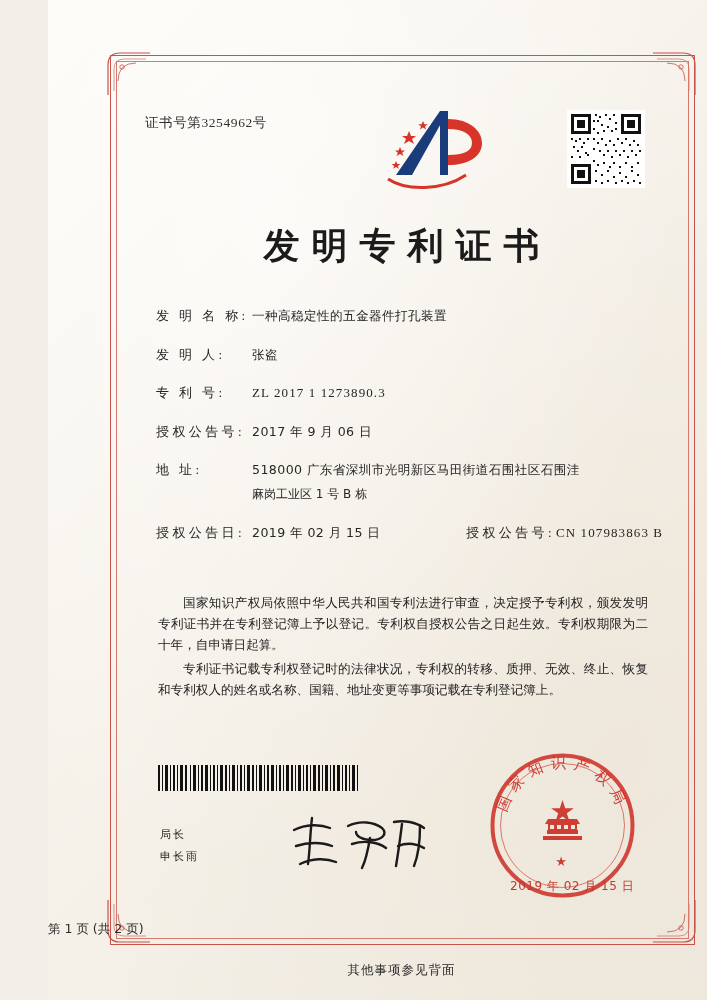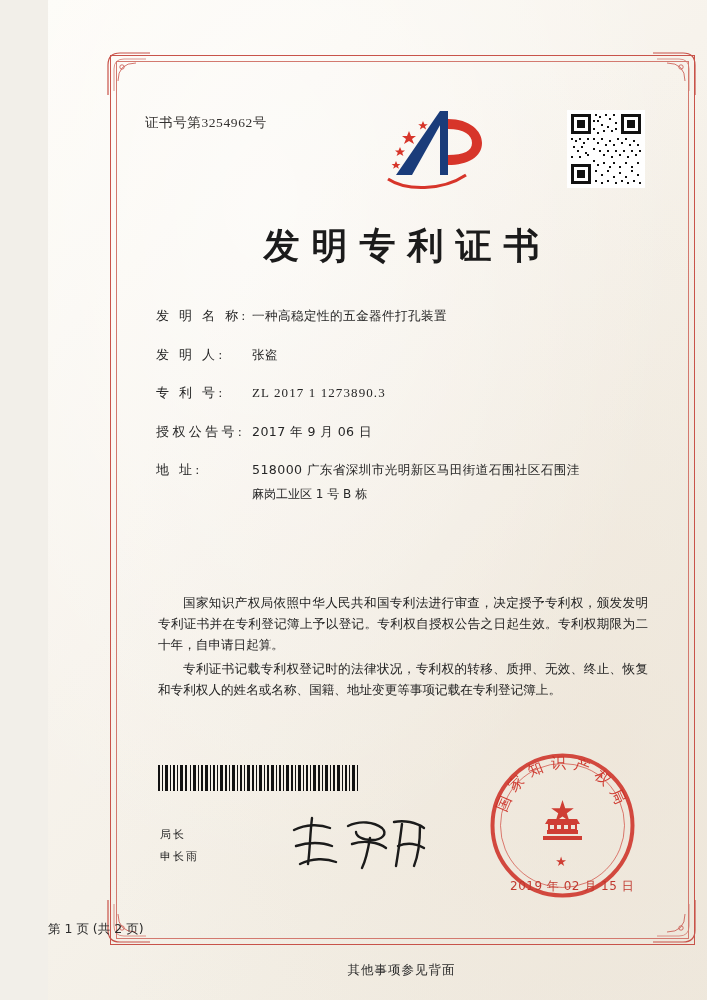--- a/index.html
+++ b/index.html
@@ -409,20 +409,26 @@
     <div class="field">
       <span class="flabel">授权公告号:</span><span class="fvalue">2017 年 9 月 06 日</span>
     </div>
 
 
     <div class="field">
       <span class="flabel">地      址:</span><span class="fvalue">518000  广东省深圳市光明新区马田街道石围社区石围洼</span>
       <span class="addr-line2">麻岗工业区 1 号 B 栋</span>
     </div>
 
+    <div class="grant-row">
+      <span class="flabel">授权公告日:</span><span class="fvalue">2019 年 02 月 15 日</span>
+      <span class="second">
+        <span class="flabel">授权公告号:</span><span class="fvalue mono">CN 107983863 B</span>
+      </span>
+    </div>
 
   </div>
 
   <div class="para p2">
     <span class="indent">专利证书记载专利权登记时的法律状况，专利权的转移、质押、无效、终止、恢复和专利权人的姓名或名称、国籍、地址变更等事项记载在专利登记簿上。</span>
   </div>
   <div class="para p1">
     <span class="indent">国家知识产权局依照中华人民共和国专利法进行审查，决定授予专利权，颁发发明专利证书并在专利登记簿上予以登记。专利权自授权公告之日起生效。专利权期限为二十年，自申请日起算。</span>
   </div>
 

